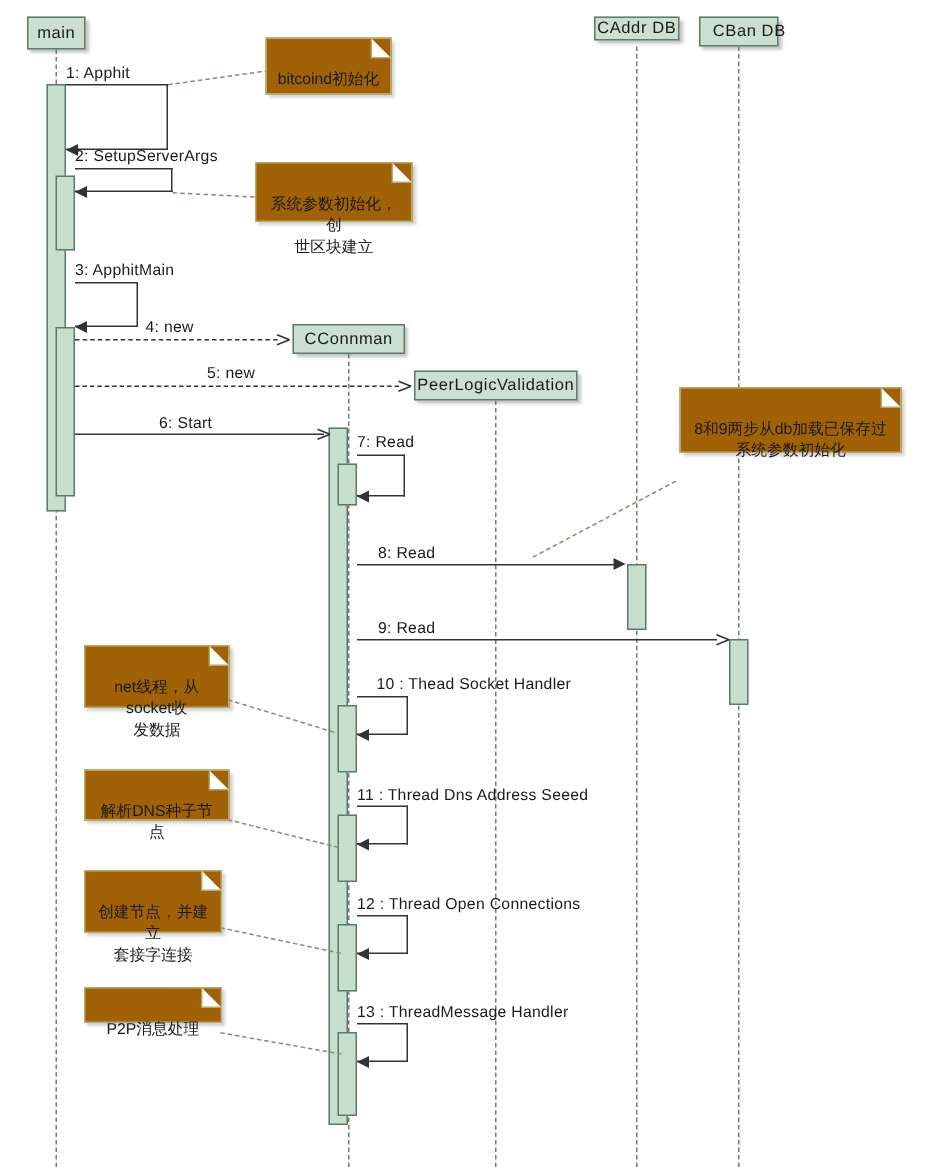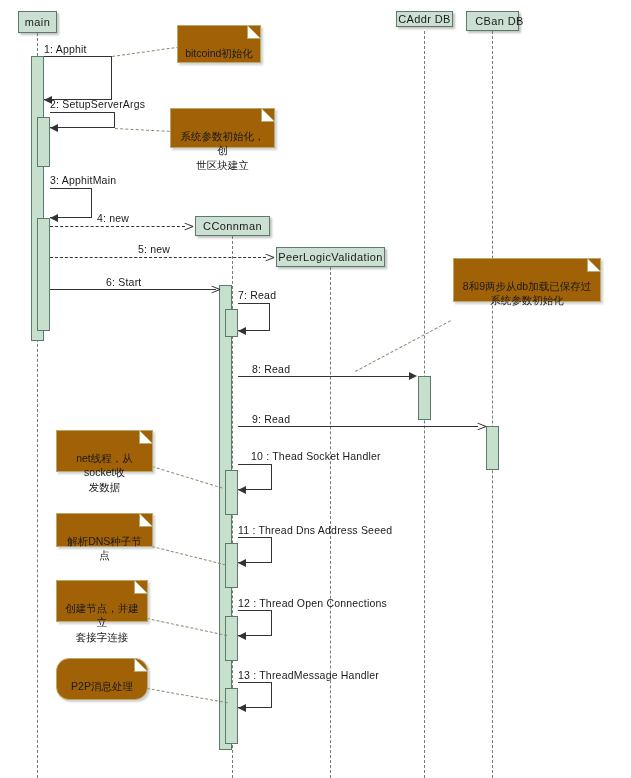--- a/index.html
+++ b/index.html
@@ -232,21 +232,21 @@
 
   <div class="note" style="left:56px; top:513px; width:97px; height:34px;">
     <span>解析DNS种子节点</span>
   </div>
 
   <div class="note" style="left:56px; top:580px; width:92px; height:42px;">
     <span>创建节点，并建立
 套接字连接</span>
   </div>
 
-  <div class="note" style="left:56px; top:658px; width:92px; height:42px;border-radius:13px;">
+  <div class="note" style="left:56px; top:658px; width:92px; height:24px;">
     <span>P2P消息处理</span>
   </div>
 
   <div class="lifeline-box" style="left:18px; top:11px; width:39px; height:22px;">
     <span>main</span>
   </div>
 
   <div class="lifeline-box" style="left:195px; top:216px; width:75px; height:20px;">
     <span>CConnman</span>
   </div>

